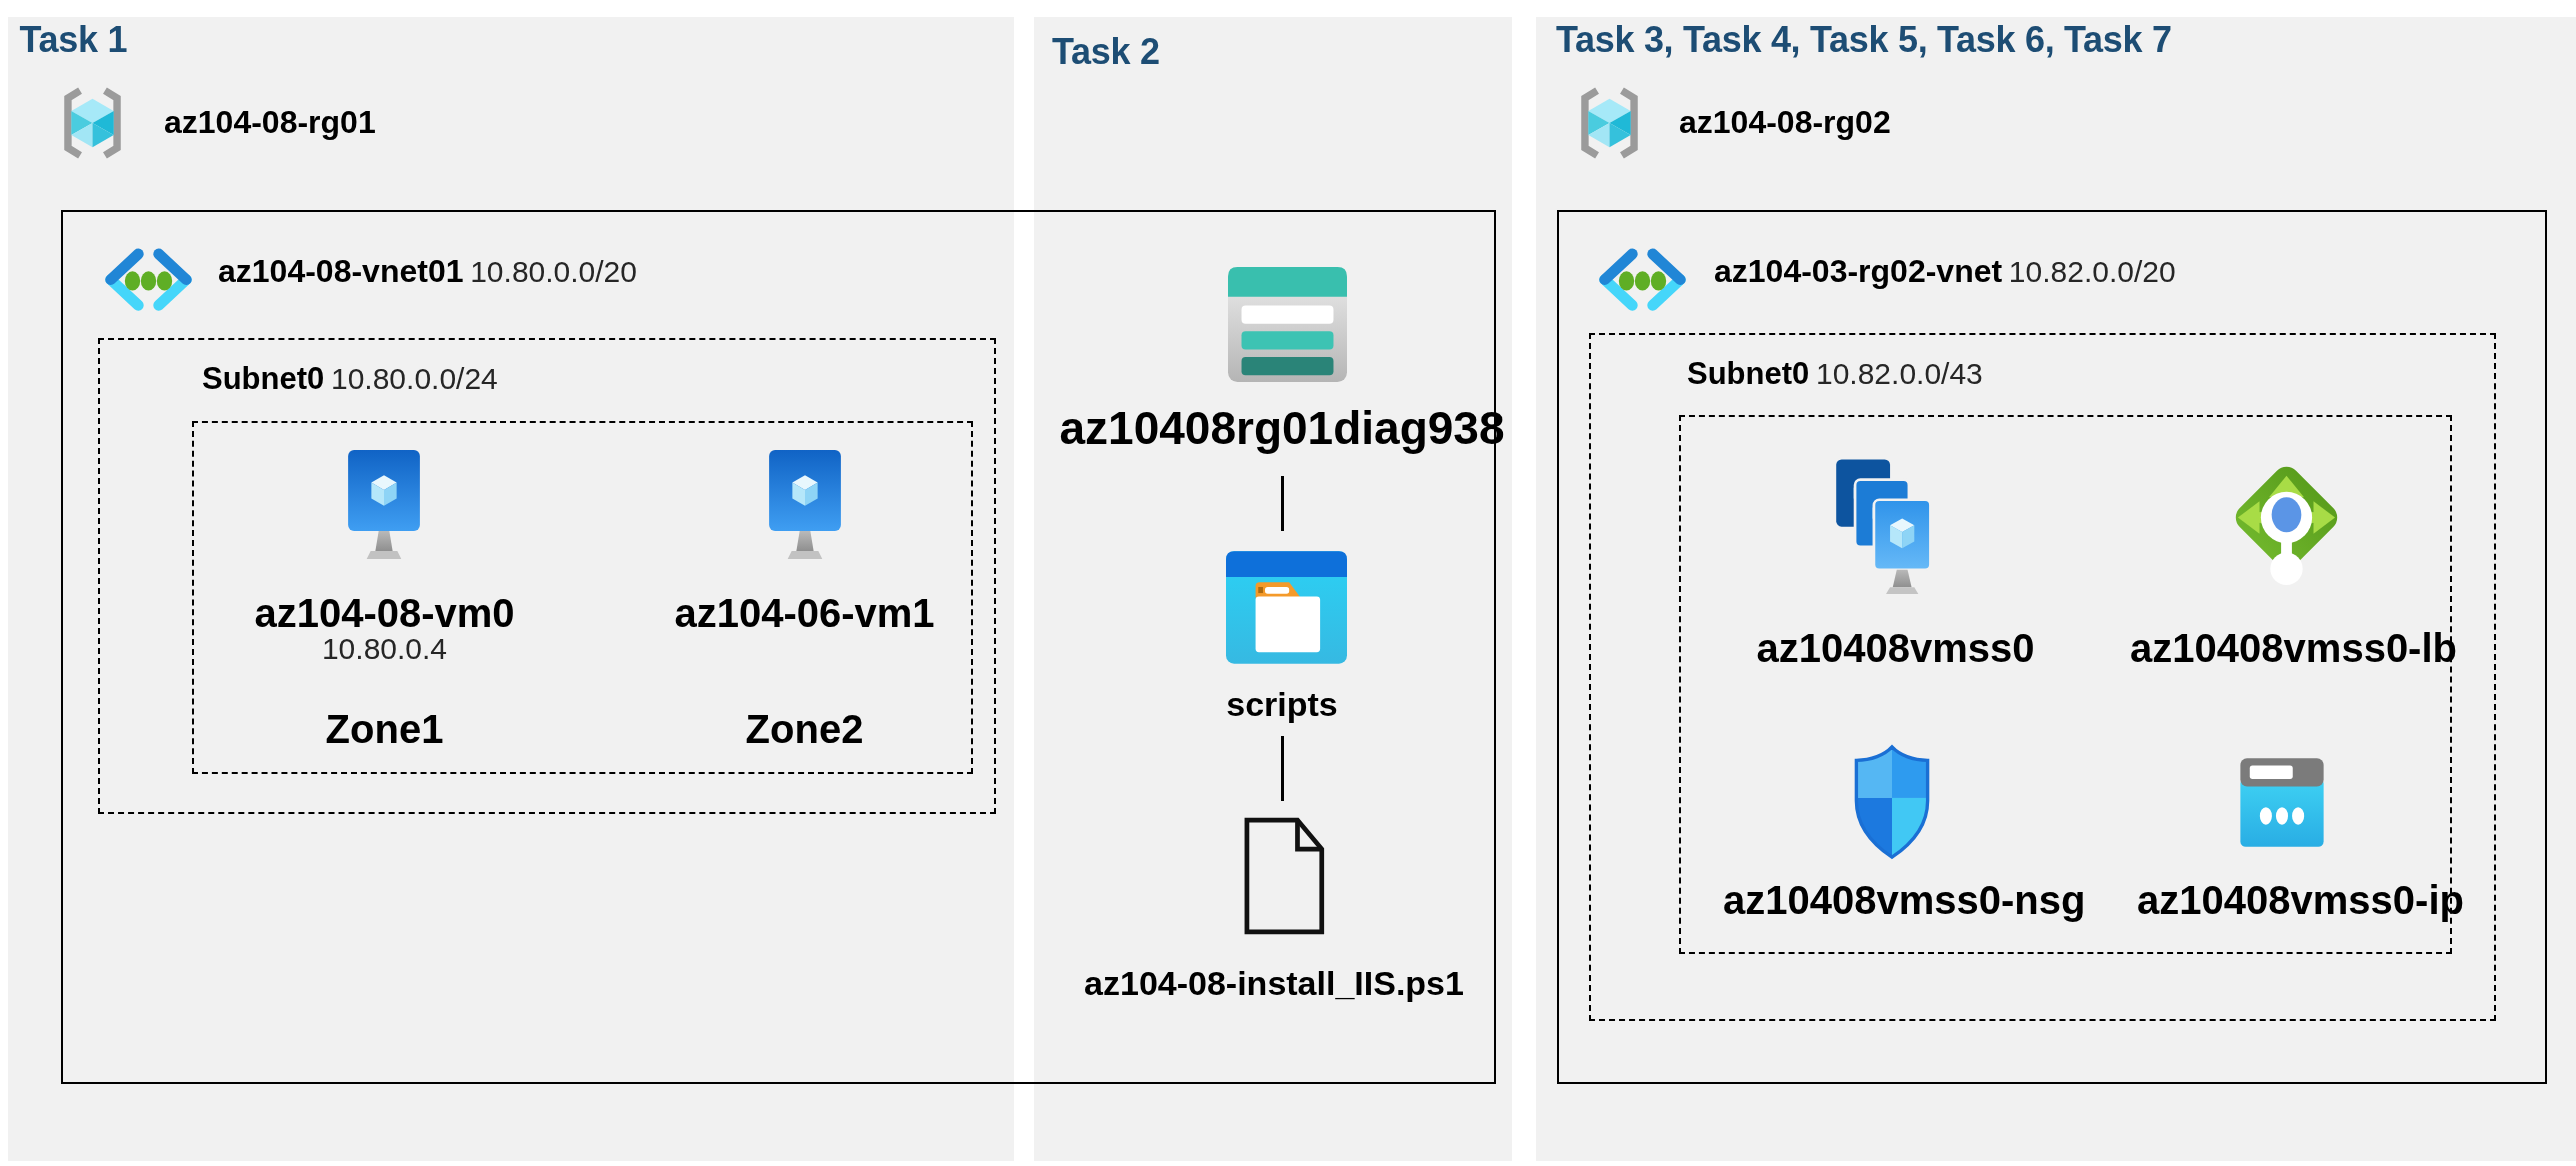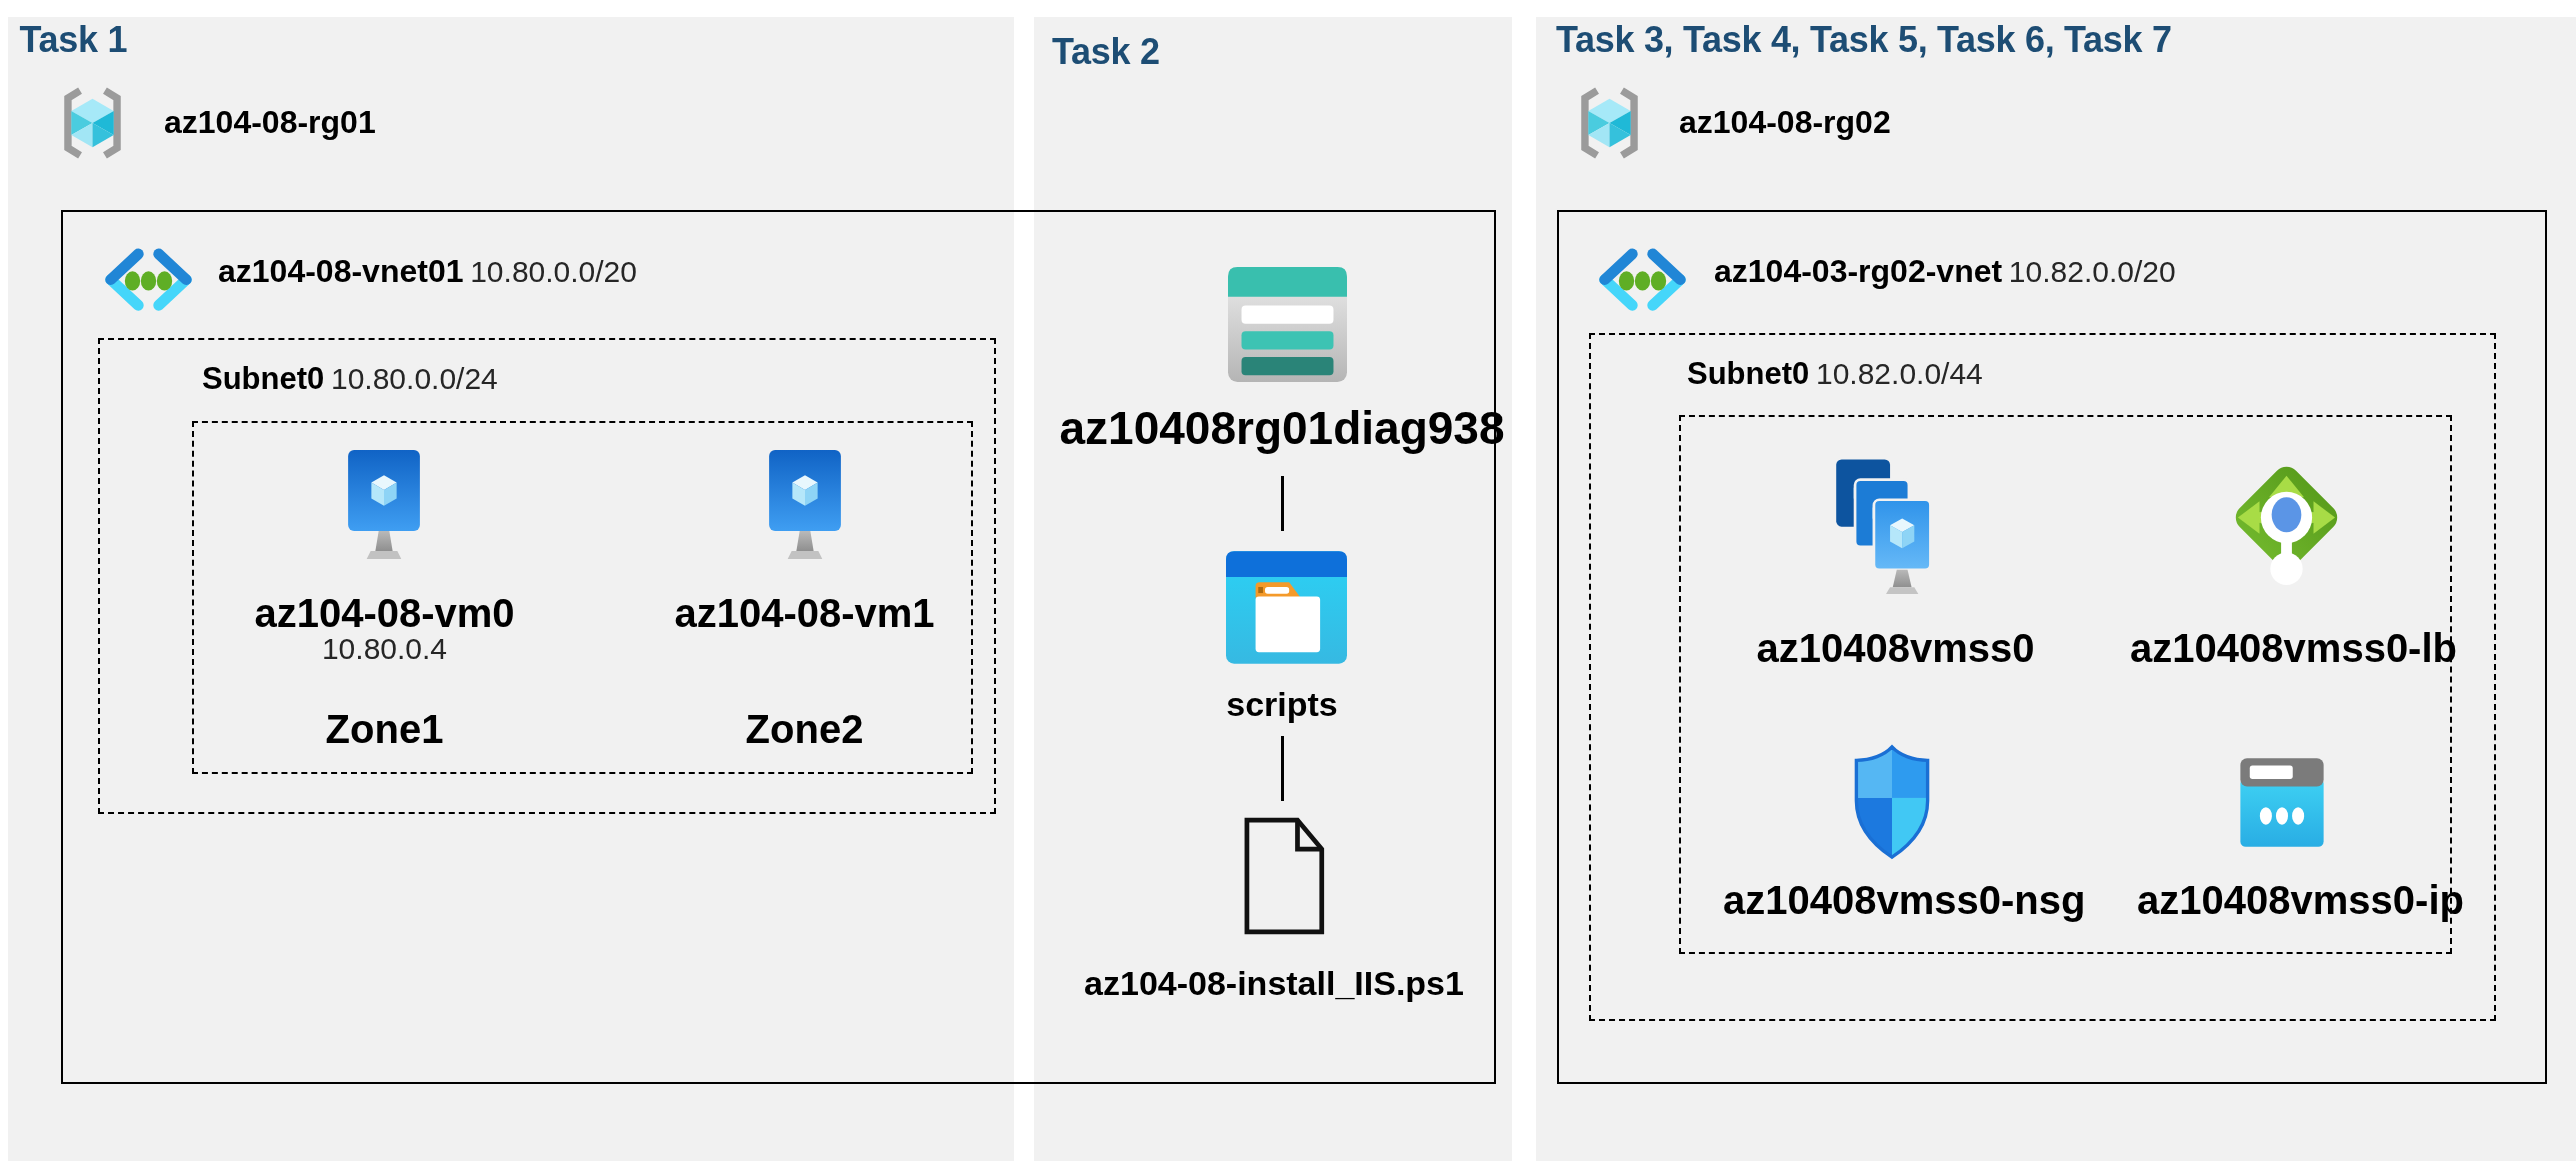--- a/index.html
+++ b/index.html
@@ -122,21 +122,21 @@
   <div class="abs" style="left:758px;top:450px;">
     <svg width="94" height="113" viewBox="0 0 120 170">
       <rect x="6" y="0" width="108" height="122" rx="9" fill="url(#vmb1)"></rect>
       <polygon points="60,38 79,49 60,60 41,49" fill="#e8f7fd"></polygon>
       <polygon points="41,49 60,60 60,84 41,73" fill="#b5e7fa"></polygon>
       <polygon points="79,49 79,73 60,84 60,60" fill="#8ed4f6"></polygon>
       <polygon points="52,122 68,122 73,152 47,152" fill="url(#stg1)"></polygon>
       <polygon points="40,152 80,152 86,164 34,164" fill="#c2c2c2"></polygon>
     </svg>
   </div>
-  <div class="res-label" style="left:636px;top:589px;width:337px;">az104-08-vm1</div>
+  <div class="res-label" style="left:636px;top:589px;width:337px;">az104-06-vm1</div>
   <div class="res-label" style="left:636px;top:705px;width:337px;">Zone2</div>
 
   <div class="abs" style="left:1228px;top:267px;">
     <svg width="119" height="115" viewBox="0 0 176 170">
       <defs>
         <linearGradient id="stor1" x1="0" y1="0" x2="0" y2="1">
           <stop offset="0" stop-color="#ededed"></stop>
             <stop offset="1" stop-color="#b5b5b5"></stop>
         </linearGradient>
       </defs>
@@ -189,21 +189,21 @@
       <ellipse cx="75" cy="53" rx="12" ry="15" fill="#5fae25"></ellipse>
       <ellipse cx="100" cy="53" rx="12" ry="15" fill="#5fae25"></ellipse>
     </svg>
   </div>
   <div class="subnet-line" style="left:1714px;top:253px;font-size:32px;">
     <span>az104-03-rg02-vnet</span><span class="cidr">10.82.0.0/20</span>
   </div>
 
   <div class="dash-box" style="left:1589px;top:333px;width:903px;height:684px;"></div>
   <div class="subnet-line" style="left:1687px;top:356px;">
-    <span>Subnet0</span><span class="cidr">10.82.0.0/44</span>
+    <span>Subnet0</span><span class="cidr">10.82.0.0/43</span>
   </div>
 
   <div class="dash-box-thin" style="left:1679px;top:415px;width:769px;height:535px;"></div>
 
   <div class="abs" style="left:1820px;top:454px;">
     <svg width="128" height="140" viewBox="0 0 190 208">
       <defs>
         <linearGradient id="vmssf" x1="0" y1="0" x2="0" y2="1">
           <stop offset="0" stop-color="#2f93ea"></stop>
             <stop offset="1" stop-color="#66b9f7"></stop>

